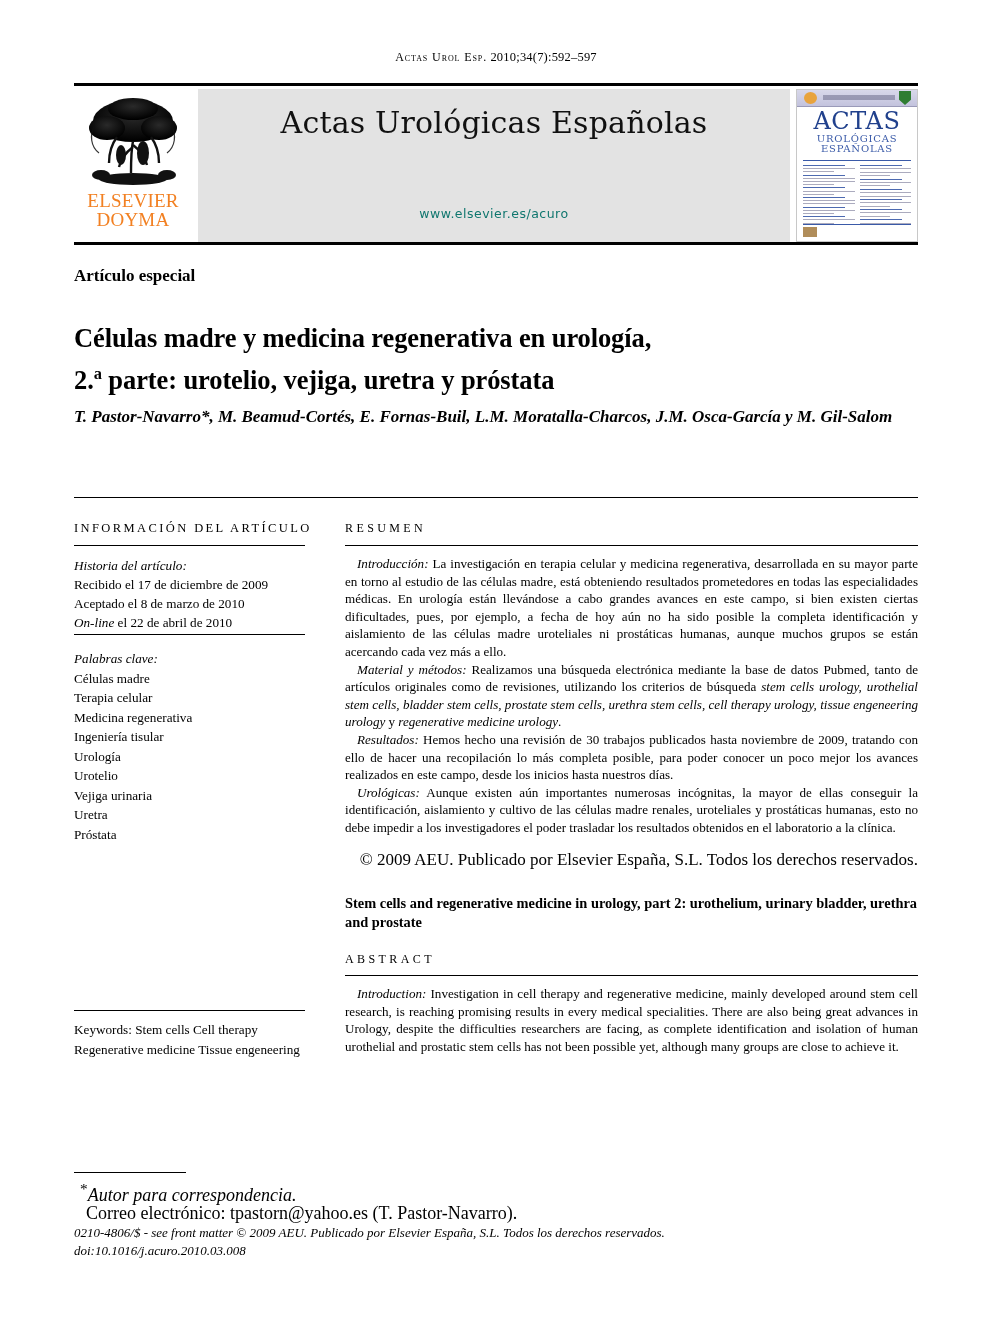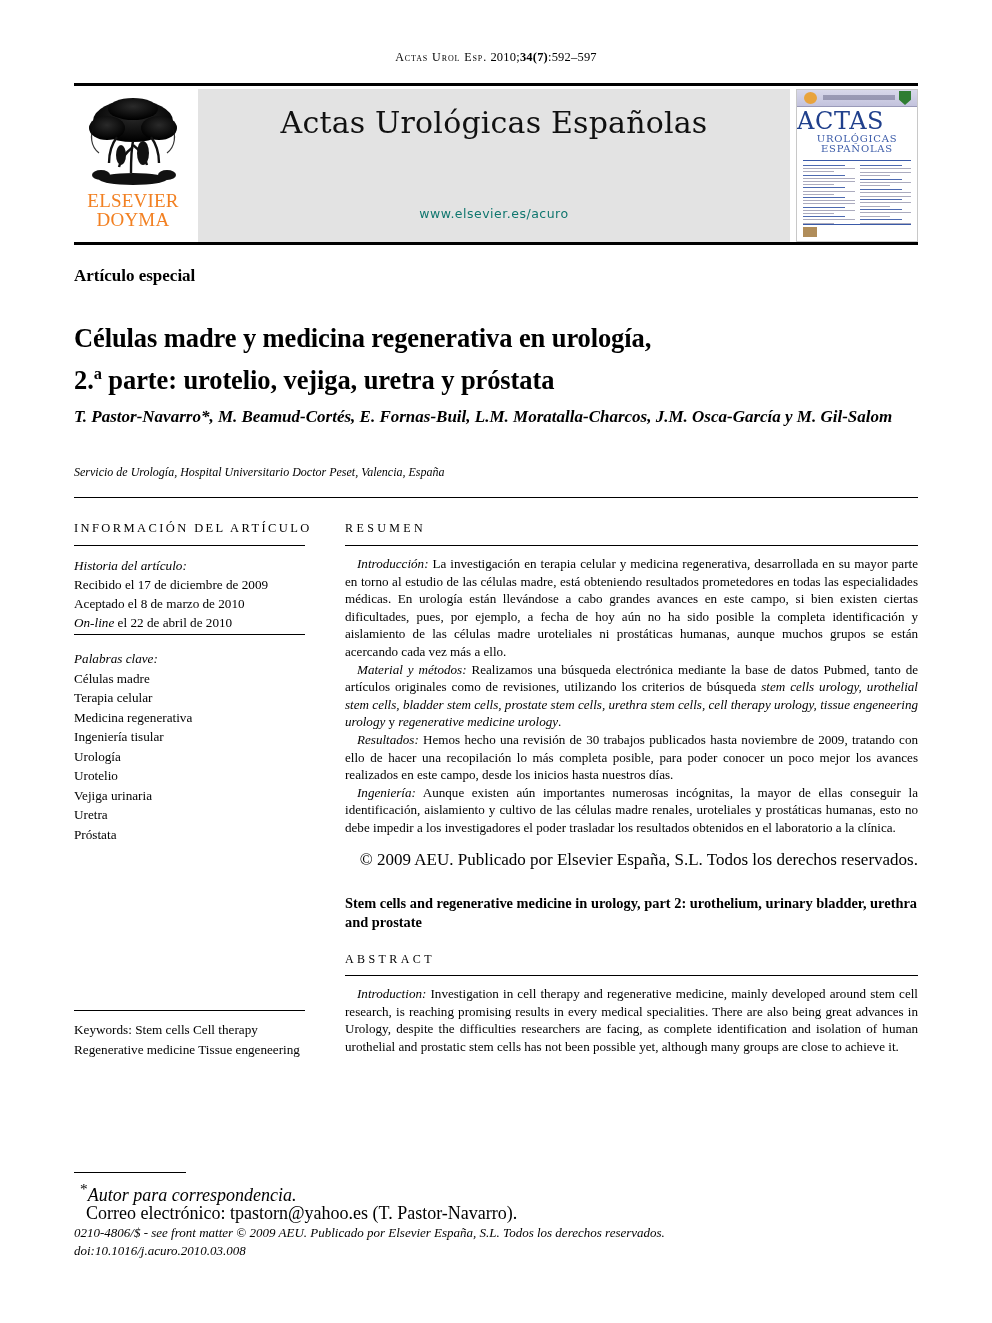--- a/index.html
+++ b/index.html
@@ -29,21 +29,21 @@
     width: 844px;
     text-align: center;
     font-size: 12.5px;
     letter-spacing: 0.2px;
   }
   .runninghead .smallcaps {
     font-variant: small-caps;
     font-size: 12px;
     letter-spacing: 0.9px;
   }
-  .runninghead .vol { font-weight: bold; }
+  .runninghead .vol { font-weight: normal; }
 
   
   .masthead {
     position: absolute;
     left: 74px; top: 83px;
     width: 844px;
     height: 162px;
     border-top: 3px solid #000;
     border-bottom: 3px solid #000;
     box-sizing: border-box;
@@ -135,21 +135,21 @@
     width: 12px; height: 14px;
     background: #2f7d32;
     clip-path: polygon(0 0, 100% 0, 100% 62%, 50% 100%, 0 62%);
   }
   .cover-emblem-text {
     position: absolute; left: 26px; top: 5px; right: 22px; height: 5px;
     background: #6d6d8c; opacity: .55;
   }
   .cover-actas {
     position: absolute; left: 0; right: 0; top: 19px;
-    text-align: left;
+    text-align: center;
     font-family: "DejaVu Serif", serif;
     font-size: 24px;
     color: #20408c;
     letter-spacing: 0.6px;
     line-height: 24px;
   }
   .cover-sub {
     position: absolute; left: 0; right: 0; top: 44px;
     text-align: center;
     font-family: "DejaVu Serif", serif;
@@ -436,21 +436,20 @@
   </div>
 
   <div class="sectiontype">Artículo especial</div>
 
   <h1 class="article-title">
     <span>Células madre y medicina regenerativa en urología,</span><br>
     <span>2.</span><sup>a</sup><span> parte: urotelio, vejiga, uretra y próstata</span>
   </h1>
 
   <div class="authors">T. Pastor-Navarro*, M. Beamud-Cortés, E. Fornas-Buil, L.M. Moratalla-Charcos, J.M. Osca-García y M. Gil-Salom</div>
-  <div class="affiliation">Servicio de Urología, Hospital Universitario Doctor Peset, Valencia, España</div>
 
   <div class="rule-under-authors"></div>
 
   <div class="infocol">
     <div class="col-head">INFORMACIÓN DEL ARTÍCULO</div>
     <div class="hr-thick"></div>
 
     <div class="info-block">
       <span class="line lbl">Historia del artículo:</span>
       <span class="line">Recibido el 17 de diciembre de 2009</span>
@@ -484,21 +483,21 @@
   </div>
 
   <div class="abscol">
     <div class="col-head abs">RESUMEN</div>
     <div class="hr-thick"></div>
 
     <div class="abs-body">
       <p><span class="run">Introducción:</span><span> La investigación en terapia celular y medicina regenerativa, desarrollada en su mayor parte en torno al estudio de las células madre, está obteniendo resultados prometedores en todas las especialidades médicas. En urología están llevándose a cabo grandes avances en este campo, si bien existen ciertas dificultades, pues, por ejemplo, a fecha de hoy aún no ha sido posible la completa identificación y aislamiento de las células madre uroteliales ni prostáticas humanas, aunque muchos grupos se están acercando cada vez más a ello.</span></p>
       <p><span class="run">Material y métodos:</span><span> Realizamos una búsqueda electrónica mediante la base de datos Pubmed, tanto de artículos originales como de revisiones, utilizando los criterios de búsqueda </span><span class="term">stem cells urology, urothelial stem cells, bladder stem cells, prostate stem cells, urethra stem cells, cell therapy urology, tissue engeneering urology</span><span> y </span><span class="term">regenerative medicine urology</span><span>.</span></p>
       <p><span class="run">Resultados:</span><span> Hemos hecho una revisión de 30 trabajos publicados hasta noviembre de 2009, tratando con ello de hacer una recopilación lo más completa posible, para poder conocer un poco mejor los avances realizados en este campo, desde los inicios hasta nuestros días.</span></p>
-      <p><span class="run">Ingeniería:</span><span> Aunque existen aún importantes numerosas incógnitas, la mayor de ellas conseguir la identificación, aislamiento y cultivo de las células madre renales, uroteliales y prostáticas humanas, esto no debe impedir a los investigadores el poder trasladar los resultados obtenidos en el laboratorio a la clínica.</span></p>
+      <p><span class="run">Urológicas:</span><span> Aunque existen aún importantes numerosas incógnitas, la mayor de ellas conseguir la identificación, aislamiento y cultivo de las células madre renales, uroteliales y prostáticas humanas, esto no debe impedir a los investigadores el poder trasladar los resultados obtenidos en el laboratorio a la clínica.</span></p>
       <div class="copyright">© 2009 AEU. Publicado por Elsevier España, S.L. Todos los derechos reservados.</div>
     </div>
 
     <div class="en-title">Stem cells and regenerative medicine in urology, part 2: urothelium, urinary bladder, urethra and prostate</div>
 
     <div class="abs-head-wrap">
       <div class="col-head abs">ABSTRACT</div>
       <div class="hr-thin"></div>
     </div>
 

